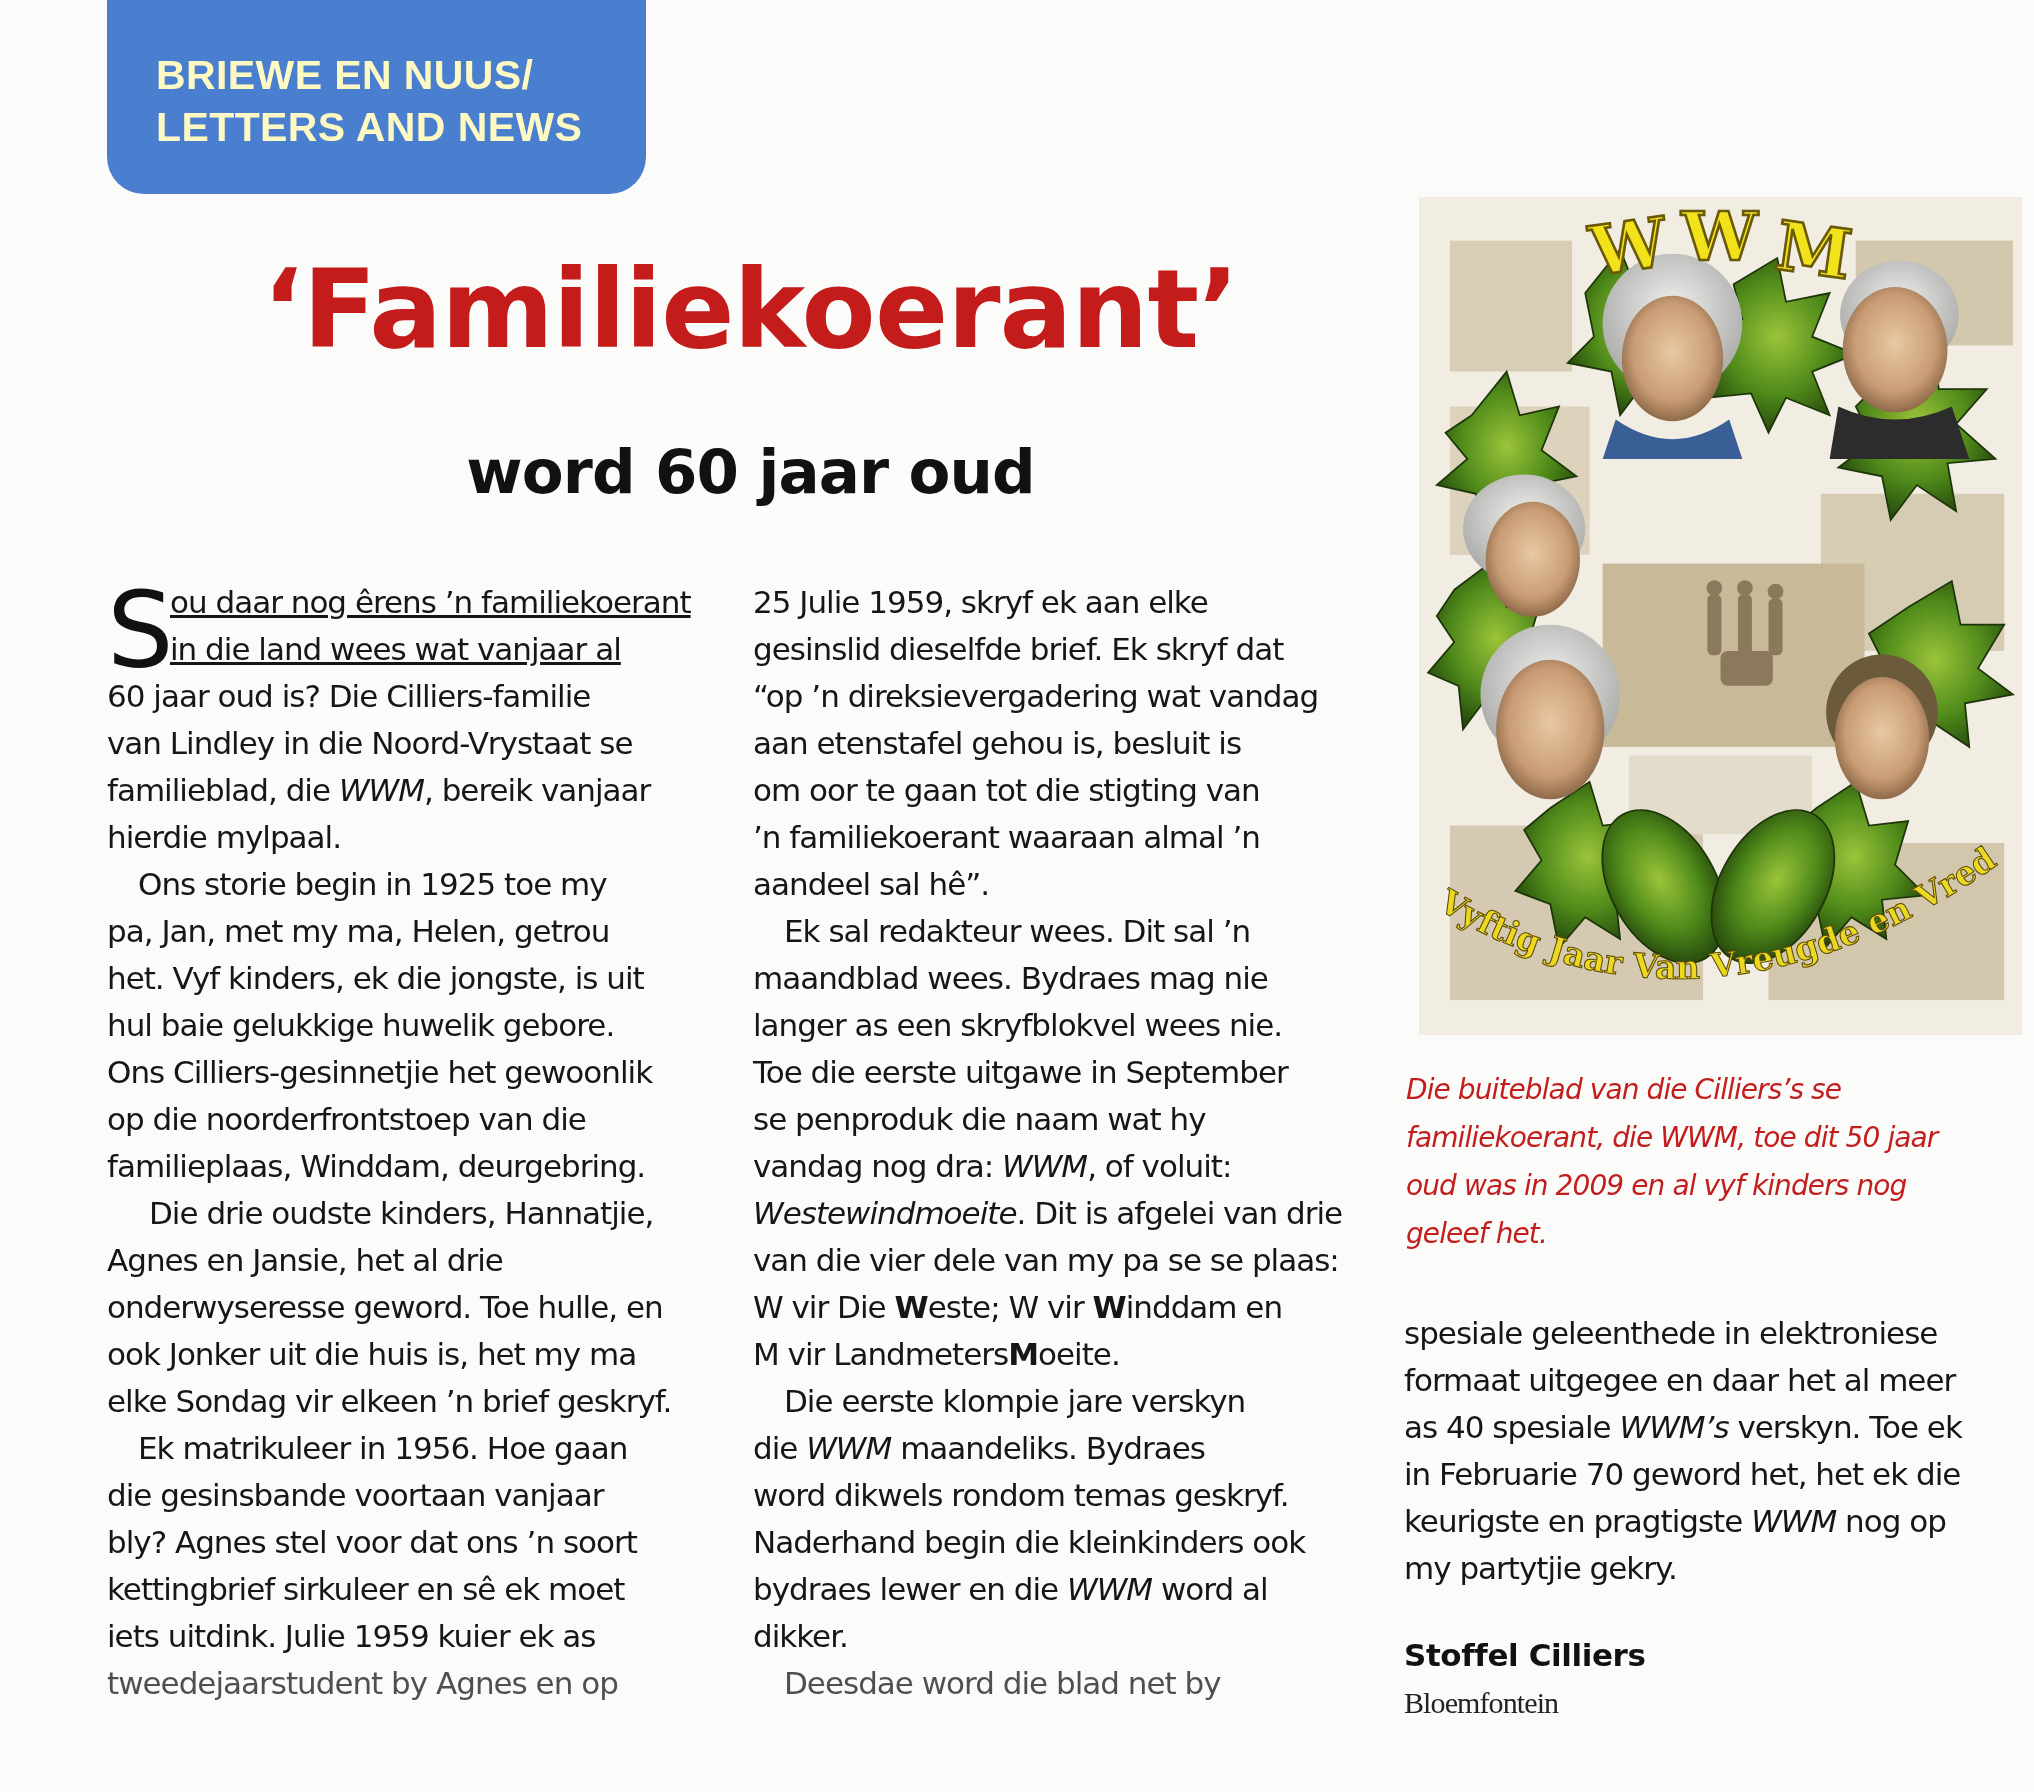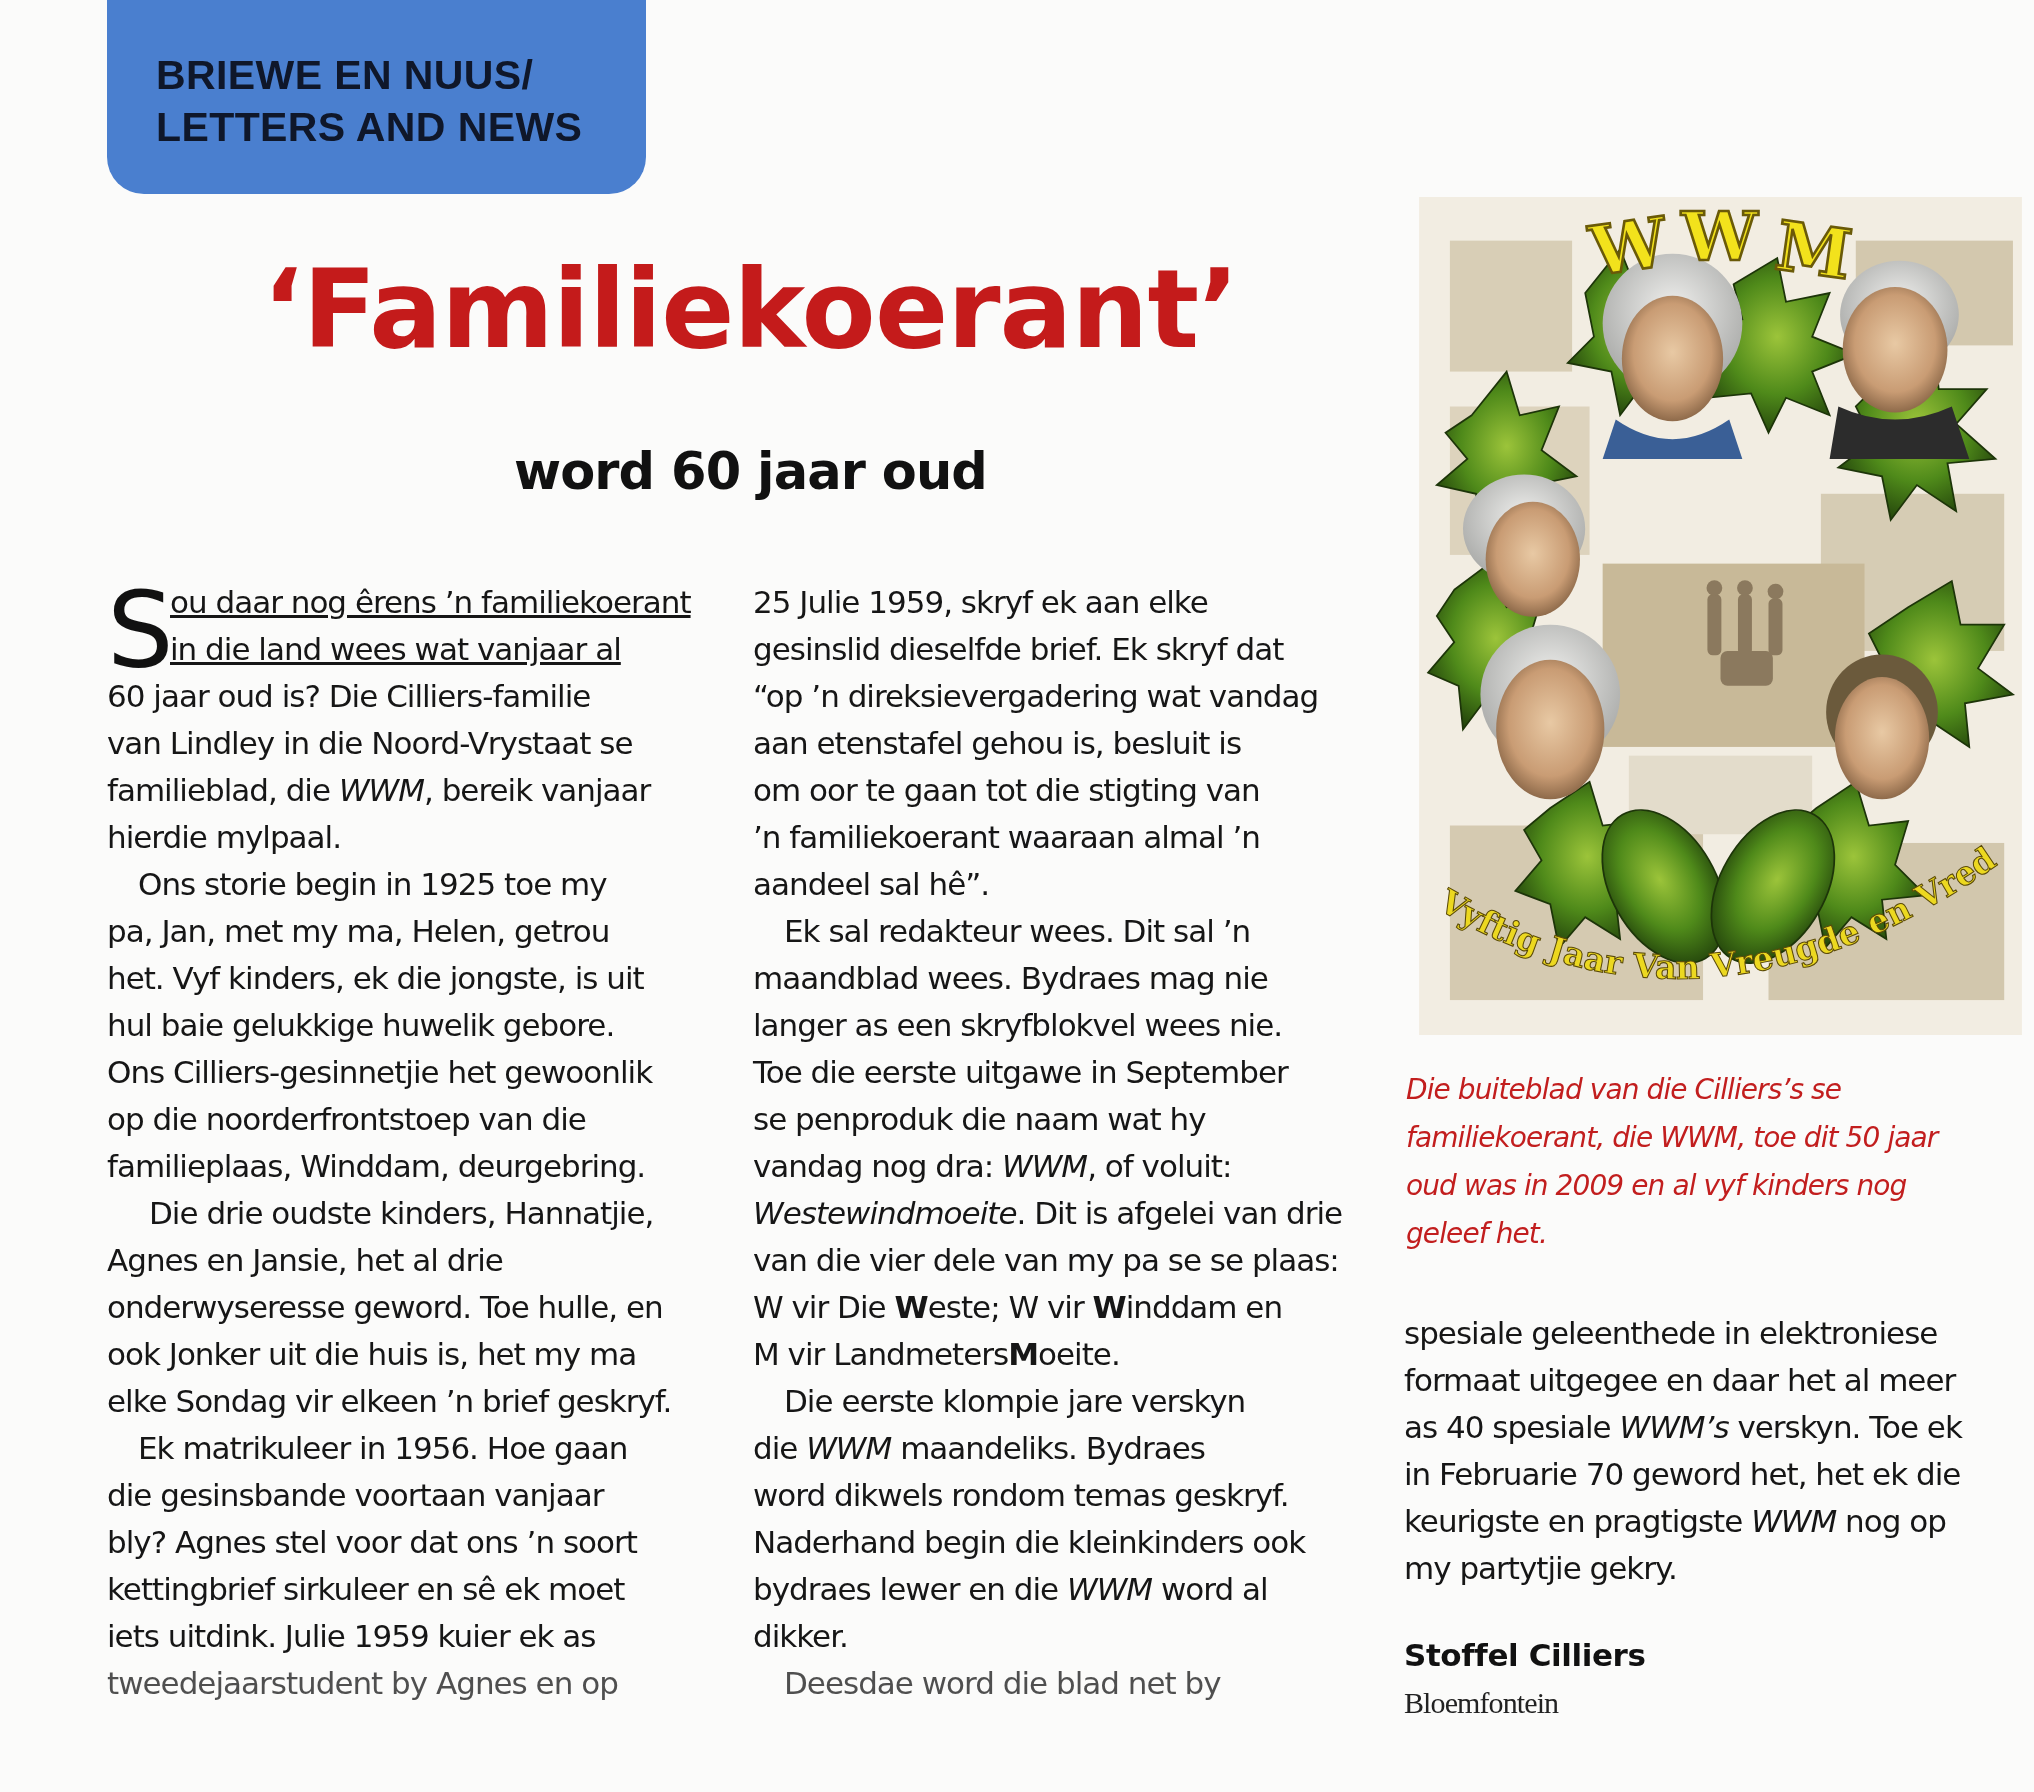--- a/index.html
+++ b/index.html
@@ -13,21 +13,21 @@
 
     
     .section-tag {
       position: absolute;
       left: 107px; top: 0;
       width: 539px; height: 194px;
       background: #4a7fcf;
       border-radius: 0 0 37px 37px;
       display: flex; flex-direction: column; justify-content: center;
       padding-left: 49px; padding-top: 8px;
-      color: #0f172a;
+      color: #fef9c3;
     }
     .section-tag span {
       display: block;
       font-family: "Liberation Sans", sans-serif;
       font-weight: bold;
       font-size: 41px;
       line-height: 52px;
       letter-spacing: 0.4px;
     }
 
@@ -43,21 +43,21 @@
       line-height: 122px;
       color: #c41b1b;
       letter-spacing: -0.9px;
     }
     .subhead {
       position: absolute;
       left: 148px; top: 424px;
       width: 1205px;
       text-align: center;
       font-family: "DejaVu Sans", sans-serif;
-      font-size: 51px;
+      font-size: 61px;
       line-height: 96px;
       color: #111;
       letter-spacing: -0.9px;
     }
 
     
     .col {
       position: absolute;
       font-family: "DejaVu Sans", sans-serif;
       font-size: 31px;

